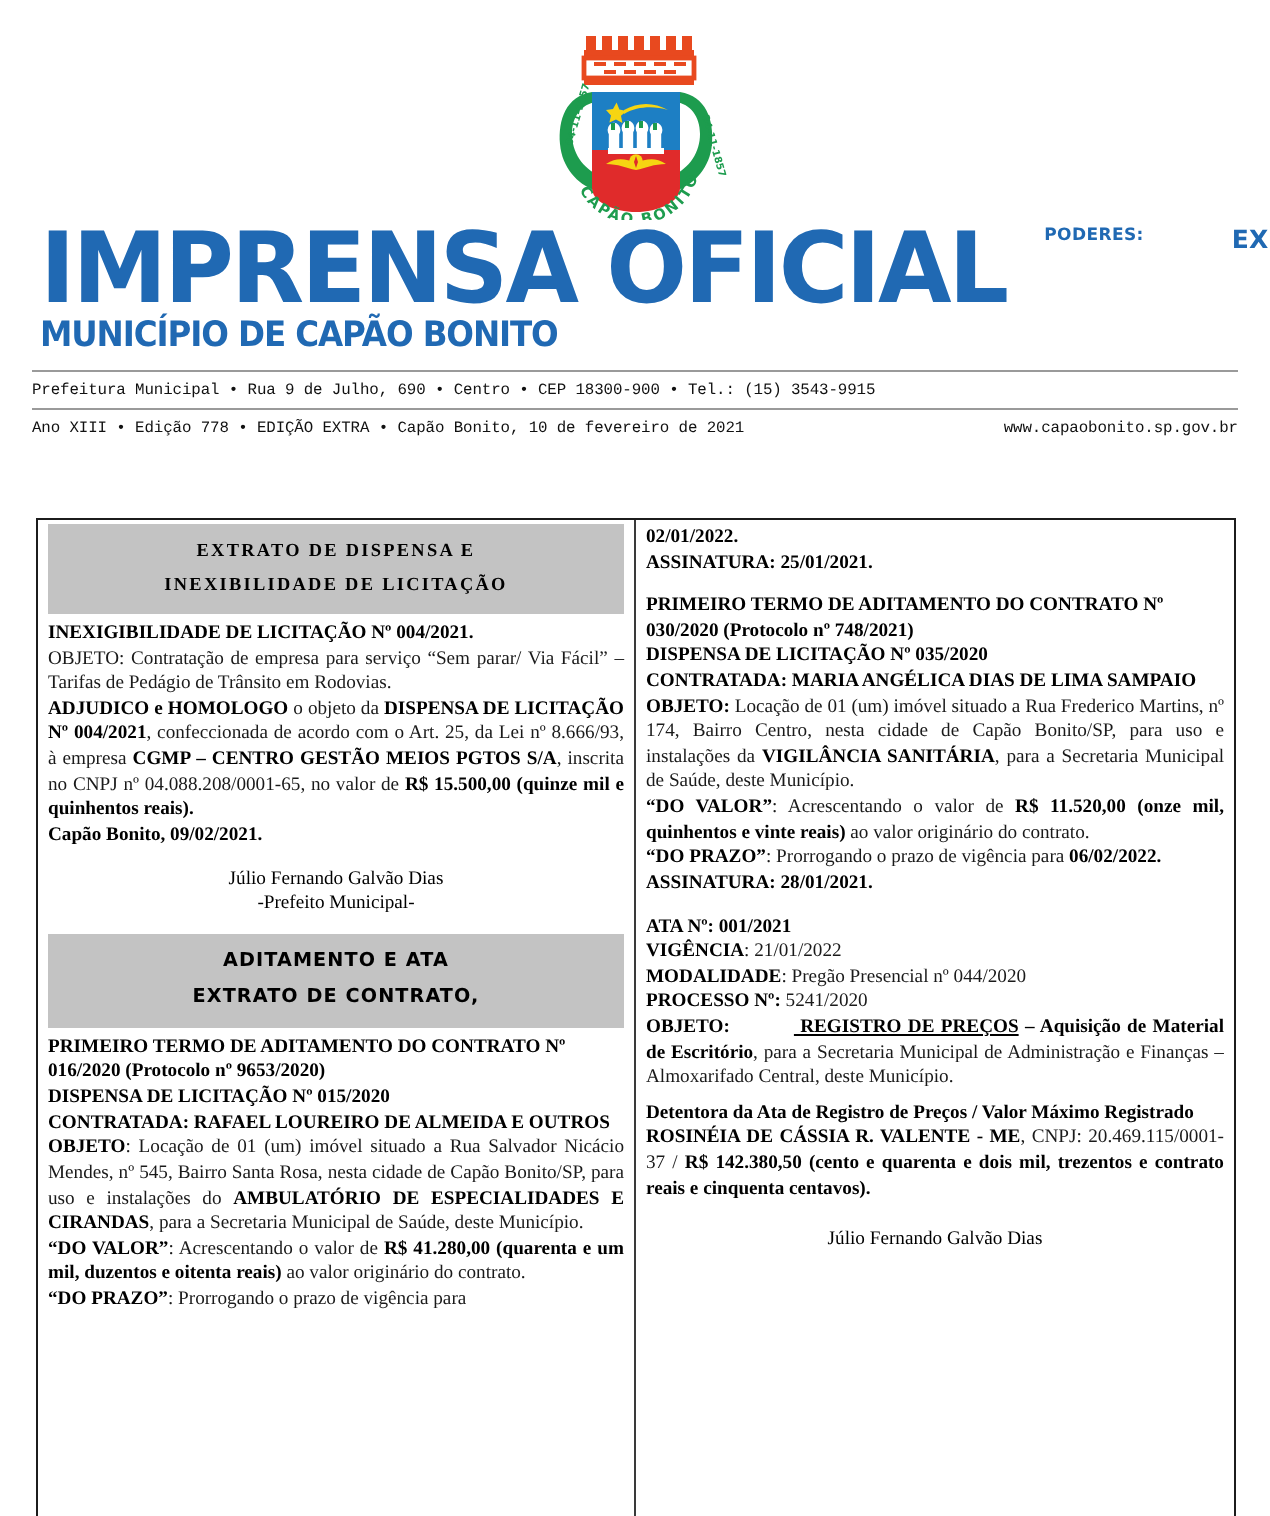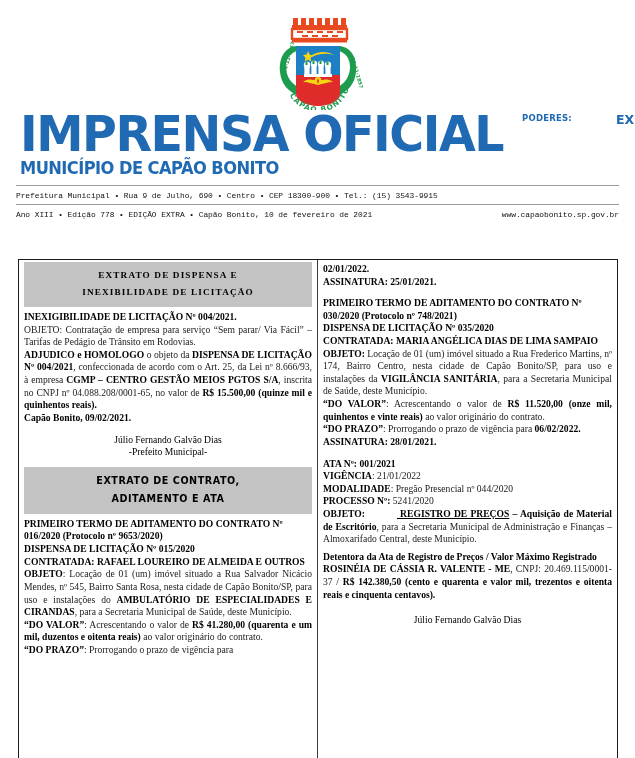--- a/index.html
+++ b/index.html
@@ -231,22 +231,22 @@
       <p class="body"><span>OBJETO:</span><span> Contratação de empresa para serviço “Sem parar/ Via Fácil” – Tarifas de Pedágio de Trânsito em Rodovias.</span></p>
       <p class="body"><b>ADJUDICO e HOMOLOGO</b><span> o objeto da </span><b>DISPENSA DE LICITAÇÃO Nº 004/2021</b><span>, confeccionada de acordo com o Art. 25, da Lei nº 8.666/93, à empresa </span><b>CGMP – CENTRO GESTÃO MEIOS PGTOS S/A</b><span>, inscrita no CNPJ nº 04.088.208/0001-65, no valor de </span><b>R$ 15.500,00 (quinze mil e quinhentos reais).</b></p>
       <p class="body nojust"><b>Capão Bonito, 09/02/2021.</b></p>
 
       <div class="sig">
         <div>Júlio Fernando Galvão Dias</div>
         <div>-Prefeito Municipal-</div>
       </div>
 
       <div class="sec-head sans" style="margin-top:8px">
+        <div>ADITAMENTO E ATA</div>
         <div>EXTRATO DE CONTRATO,</div>
-        <div>ADITAMENTO E ATA</div>
       </div>
 
       <p class="body nojust"><b>PRIMEIRO TERMO DE ADITAMENTO DO CONTRATO Nº 016/2020 (Protocolo nº 9653/2020)</b></p>
       <p class="body nojust"><b>DISPENSA DE LICITAÇÃO Nº 015/2020</b></p>
       <p class="body"><b>CONTRATADA: RAFAEL LOUREIRO DE ALMEIDA E OUTROS</b></p>
       <p class="body"><b>OBJETO</b><span>: Locação de 01 (um) imóvel situado a Rua Salvador Nicácio Mendes, nº 545, Bairro Santa Rosa, nesta cidade de Capão Bonito/SP, para uso e instalações do </span><b>AMBULATÓRIO DE ESPECIALIDADES E CIRANDAS</b><span>, para a Secretaria Municipal de Saúde, deste Município.</span></p>
       <p class="body"><b>“DO VALOR”</b><span>: Acrescentando o valor de </span><b>R$ 41.280,00 (quarenta e um mil, duzentos e oitenta reais)</b><span> ao valor originário do contrato.</span></p>
       <p class="body"><b>“DO PRAZO”</b><span>: Prorrogando o prazo de vigência para</span></p>
     </div>
 
@@ -269,20 +269,20 @@
 
       <p class="body nojust"><b>ATA Nº: 001/2021</b></p>
       <p class="body nojust"><b>VIGÊNCIA</b><span>: 21/01/2022</span></p>
       <p class="body nojust"><b>MODALIDADE</b><span>: Pregão Presencial nº 044/2020</span></p>
       <p class="body nojust"><b>PROCESSO Nº:</b><span> 5241/2020</span></p>
       <p class="body"><b>OBJETO:</b><b class="u"> REGISTRO DE PREÇOS</b><b> – Aquisição de Material de Escritório</b><span>, para a Secretaria Municipal de Administração e Finanças – Almoxarifado Central, deste Município.</span></p>
 
       <div class="gap-sm"></div>
 
       <p class="body"><b>Detentora da Ata de Registro de Preços / Valor Máximo Registrado</b></p>
-      <p class="body"><b>ROSINÉIA DE CÁSSIA R. VALENTE - ME</b><span>, CNPJ: 20.469.115/0001-37 / </span><b>R$ 142.380,50 (cento e quarenta e valor mil, trezentos e oitenta reais e cinquenta centavos).</b></p>
+      <p class="body"><b>ROSINÉIA DE CÁSSIA R. VALENTE - ME</b><span>, CNPJ: 20.469.115/0001-37 / </span><b>R$ 142.380,50 (cento e quarenta e dois mil, trezentos e contrato reais e cinquenta centavos).</b></p>
 
       <div class="sig" style="margin-top:13px">
         <div>Júlio Fernando Galvão Dias</div>
       </div>
     </div>
   </div>
 </div>
 
 </body></html>

